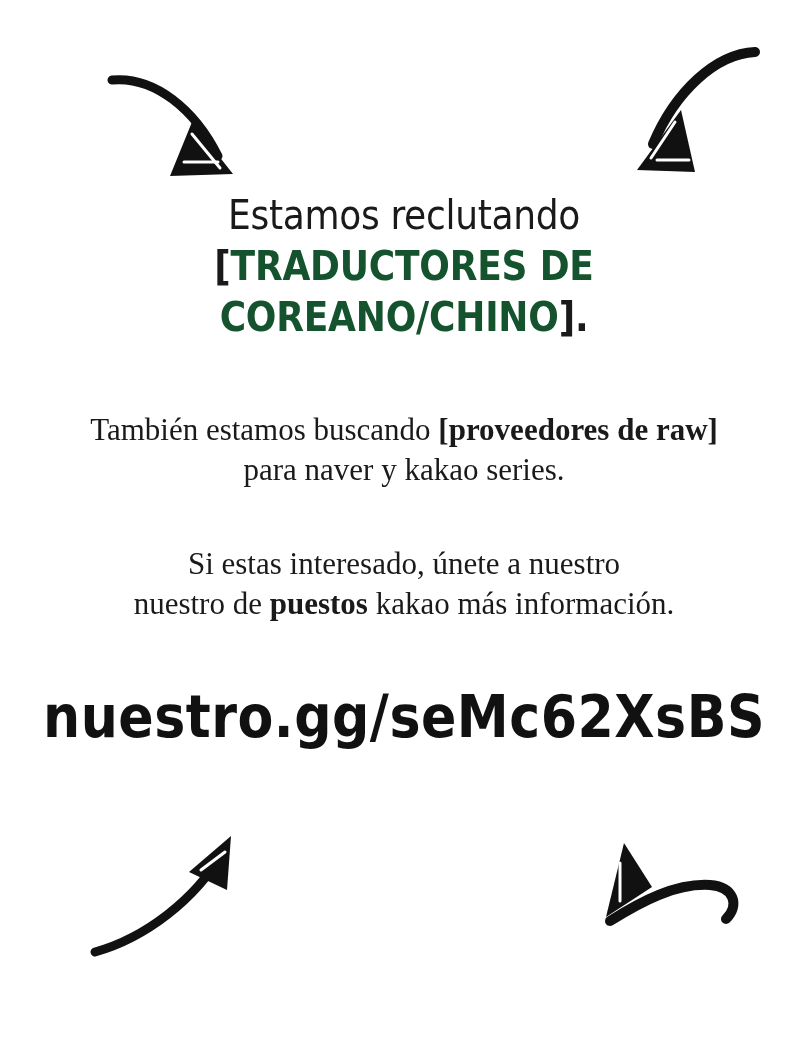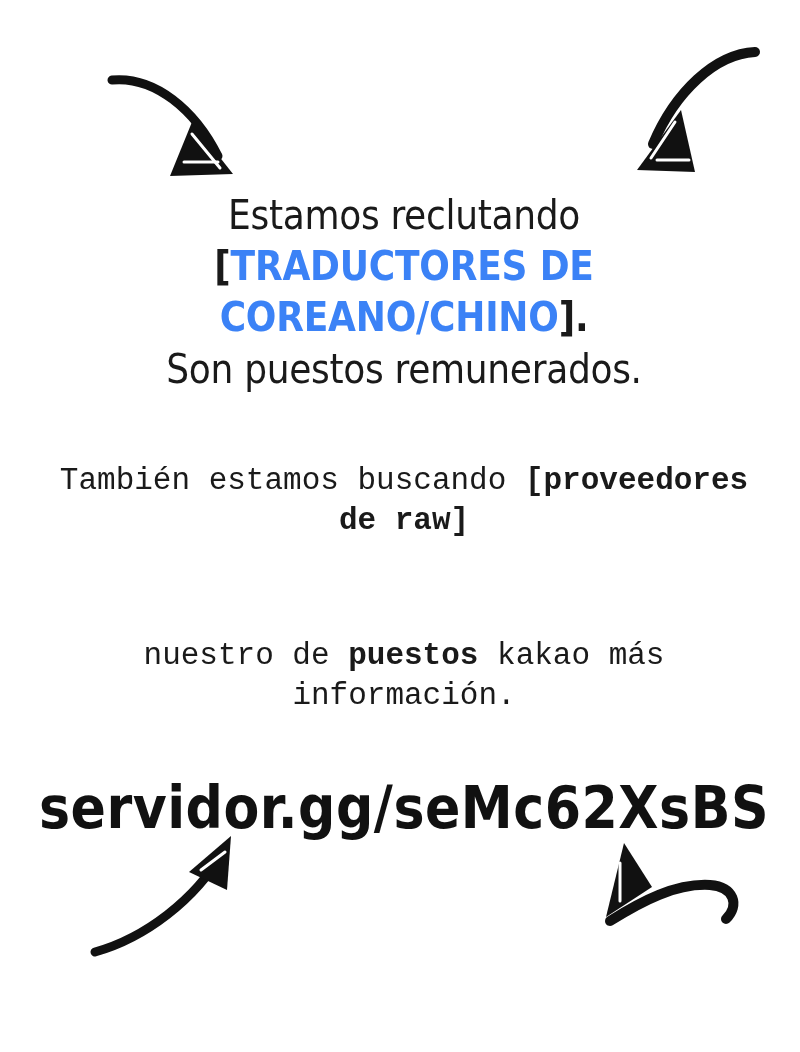--- a/index.html
+++ b/index.html
@@ -54,29 +54,29 @@
   .headline .line2 {
     display: block;
     font-weight: bold;
     letter-spacing: -0.2px;
   }
   .bracket {
     color: #1a1a1a;
     font-weight: bold;
   }
   .red {
-    color: #3b82f6;
+    color: #14532d;
     font-weight: bold;
   }
   .headline .line3 {
     display: block;
   }
 
   .para {
-    font-family: Liberation Mono, monospace;
+    font-family: Liberation Serif, serif;
     font-size: 31px;
     line-height: 1.3;
     color: #1a1a1a;
     margin: 0;
   }
   .para .strong {
     font-weight: bold;
   }
 
   .gap-1 { height: 66px; }
@@ -121,34 +121,34 @@
     <path d="M20 96 C 52 76, 86 58, 120 60 C 144 62, 150 80, 136 94" fill="none" stroke="#111111" stroke-width="10" stroke-linecap="round"></path>
     <path d="M16 92 L34 18 L62 62 Z" fill="#111111"></path>
     <path d="M30 38 L30 76" fill="none" stroke="#ffffff" stroke-width="3" stroke-linecap="round"></path>
   </svg>
 
   <div class="content">
 
     <p class="headline">
       <span>Estamos reclutando</span>
       <span class="line2"><span class="bracket">[</span><span class="red">TRADUCTORES DE COREANO/CHINO</span><span class="bracket">].</span></span>
-      <span class="line3">Son puestos remunerados.</span>
     </p>
 
     <div class="gap-1"></div>
 
     <p class="para">
       <span>También estamos buscando </span><span class="strong">[proveedores de raw]</span><br>
+      <span>para naver y kakao series.</span>
     </p>
 
     <div class="gap-2"></div>
 
     <p class="para">
-      <br>
+      <span>Si estas interesado, únete a nuestro</span><br>
       <span>nuestro de </span><span class="strong">puestos</span><span> kakao más información.</span>
     </p>
 
     <div class="gap-3"></div>
 
-    <p class="invite">servidor.gg/seMc62XsBS</p>
+    <p class="invite">nuestro.gg/seMc62XsBS</p>
 
   </div>
 </div>
 
 </body></html>

